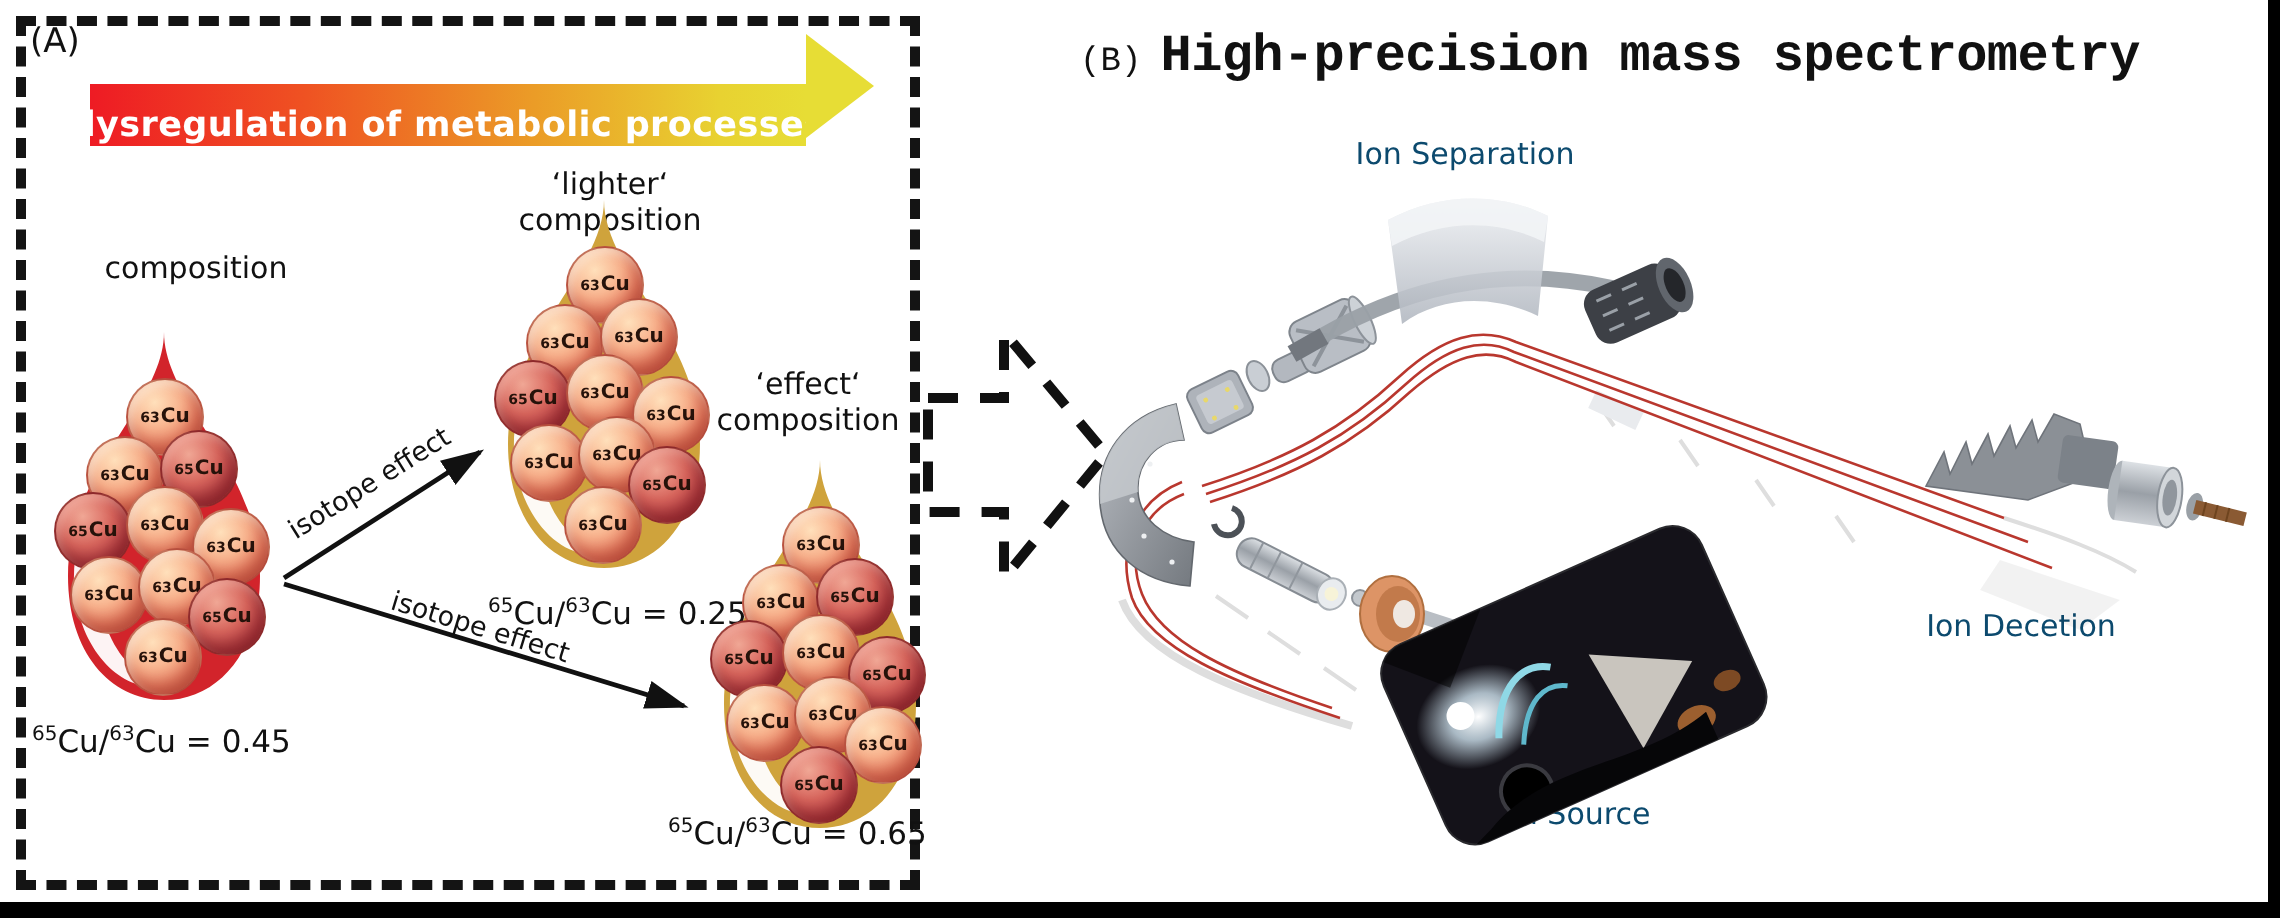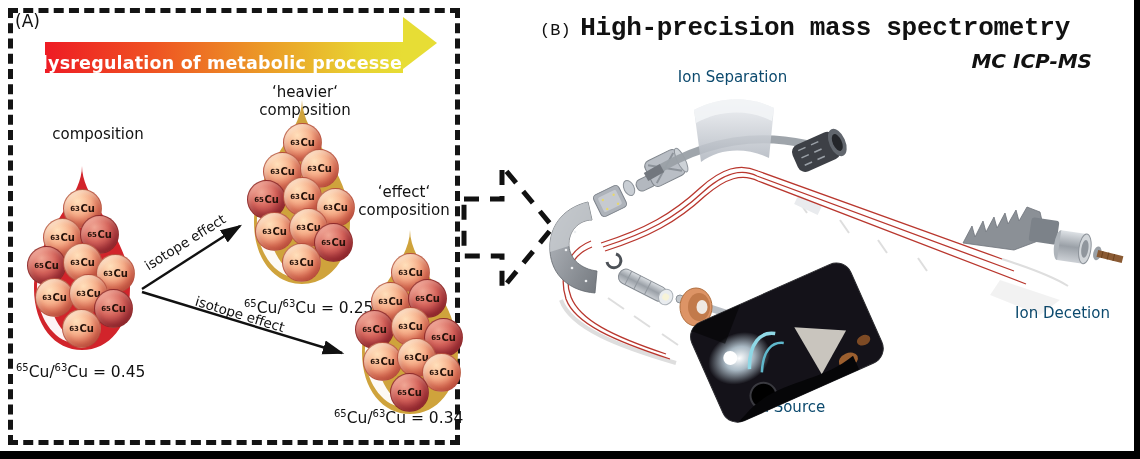--- a/index.html
+++ b/index.html
@@ -74,21 +74,21 @@
       <div class="sphere iso63" style="left: 41px; top: 81px;"><sup>63</sup>Cu</div>
       <div class="sphere iso63" style="left: 74px; top: 92px;"><sup>63</sup>Cu</div>
       <div class="sphere iso63" style="left: 13px; top: 116px;"><sup>63</sup>Cu</div>
       <div class="sphere iso63" style="left: 47px; top: 112px;"><sup>63</sup>Cu</div>
       <div class="sphere iso65" style="left: 72px; top: 127px;"><sup>65</sup>Cu</div>
       <div class="sphere iso63" style="left: 40px; top: 147px;"><sup>63</sup>Cu</div>
     </div>
   <div class="ratio" style="left:16px;top:362px;"><sup>65</sup><span>Cu/</span><sup>63</sup><span>Cu</span><span> = </span><span>0.45</span></div>
 
   <div class="drop-caption" style="left:238px;top:84px;width:134px;">
-    <div>‘heavier‘</div>
+    <div>‘lighter‘</div>
     <div>composition</div>
   </div>
   <div class="droplet" style="left:242px;top:96px;">
     <svg width="120" height="192" viewBox="0 0 120 192">
       <path d="M60,4 C60,40 12,72 12,126 C12,164 33,188 60,188 C87,188 108,164 108,126 C108,72 60,40 60,4 Z" fill="#cfa33c"></path>
       <path d="M42,72 C24,92 19,128 34,158 C40,170 50,178 58,181 C38,184 17,162 15,130 C14,103 27,82 42,72 Z" fill="#ffffff" opacity="0.95"></path>
     </svg>
   <div class="sphere iso63" style="left: 41px; top: 27px;"><sup>63</sup>Cu</div>
       <div class="sphere iso63" style="left: 21px; top: 56px;"><sup>63</sup>Cu</div>
       <div class="sphere iso63" style="left: 58px; top: 53px;"><sup>63</sup>Cu</div>
@@ -115,45 +115,44 @@
       <div class="sphere iso63" style="left: 21px; top: 56px;"><sup>63</sup>Cu</div>
       <div class="sphere iso65" style="left: 58px; top: 53px;"><sup>65</sup>Cu</div>
       <div class="sphere iso65" style="left: 5px; top: 84px;"><sup>65</sup>Cu</div>
       <div class="sphere iso63" style="left: 41px; top: 81px;"><sup>63</sup>Cu</div>
       <div class="sphere iso65" style="left: 74px; top: 92px;"><sup>65</sup>Cu</div>
       <div class="sphere iso63" style="left: 13px; top: 116px;"><sup>63</sup>Cu</div>
       <div class="sphere iso63" style="left: 47px; top: 112px;"><sup>63</sup>Cu</div>
       <div class="sphere iso63" style="left: 72px; top: 127px;"><sup>63</sup>Cu</div>
       <div class="sphere iso65" style="left: 40px; top: 147px;"><sup>65</sup>Cu</div>
     </div>
-  <div class="ratio" style="left:334px;top:408px;"><sup>65</sup><span>Cu/</span><sup>63</sup><span>Cu</span><span> = </span><span>0.34</span></div>
+  <div class="ratio" style="left:334px;top:408px;"><sup>65</sup><span>Cu/</span><sup>63</sup><span>Cu</span><span> = </span><span>0.65</span></div>
 
   <div class="iso-label" style="left:125px;top:234px;width:120px;transform:rotate(-32deg);">isotope effect</div>
   <div class="iso-label" style="left:165px;top:306px;width:150px;transform:rotate(17deg);">isotope effect</div>
 
   <svg class="overlay" width="1140" height="459">
     <defs>
       <marker id="ah" markerWidth="10" markerHeight="8" refX="8" refY="3" orient="auto">
         <path d="M0,0 L9,3 L0,6 Z" fill="#111"></path>
       </marker>
     </defs>
     <line x1="142" y1="289" x2="240" y2="226" stroke="#111" stroke-width="2.4" marker-end="url(#ah)"></line>
     <line x1="142" y1="292" x2="342" y2="353" stroke="#111" stroke-width="2.4" marker-end="url(#ah)"></line>
     <path d="M464,199 h38 v-33 l51,61 -51,62 v-33 h-38 z" fill="none" stroke="#111" stroke-width="5" stroke-dasharray="15 11"></path>
   </svg>
 
   <div class="pb-header">
     <span class="pb-tag">(B)</span>
     <span class="pb-title">High-precision mass spectrometry</span>
   </div>
-  <div class="pb-subtitle">MC ICP-MS</div>
 
   <div class="b-label" style="left:660px;top:68px;width:145px;">Ion Separation</div>
   <div class="b-label" style="left:728px;top:398px;width:115px;">Ion Source</div>
-  <div class="b-label" style="left:1000px;top:304px;width:125px;">Ion Decetion</div>
+  <div class="b-label" style="left:948px;top:304px;width:125px;">Ion Decetion</div>
 
   <svg class="instrument" width="600" height="350" viewBox="540 85 600 350">
     <defs>
       <linearGradient id="gMag" x1="0" y1="0" x2="1" y2="1">
         <stop offset="0" stop-color="#b9bdc3"></stop>
           <stop offset="1" stop-color="#74797f"></stop>
       </linearGradient>
       <linearGradient id="gShield" x1="0" y1="0" x2="0" y2="1">
         <stop offset="0" stop-color="#eff1f4"></stop>
           <stop offset="1" stop-color="#b0b6bf"></stop>

